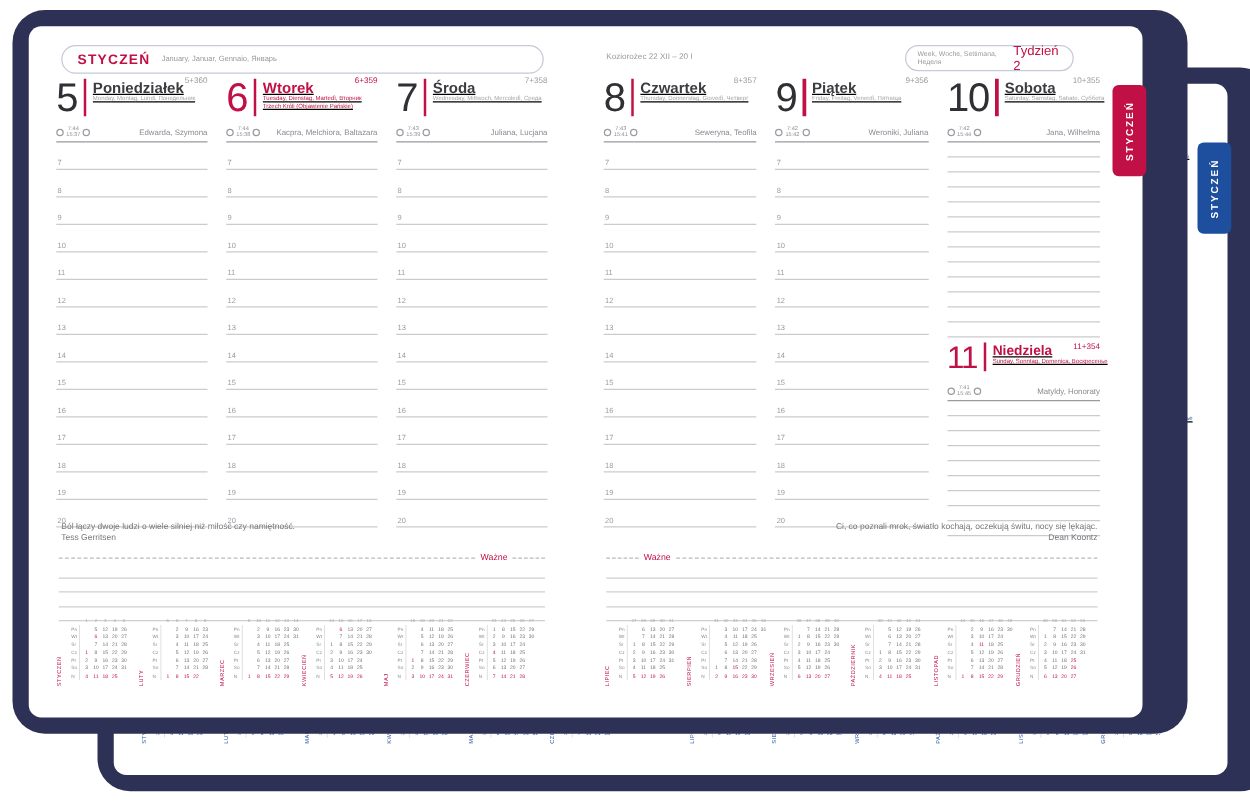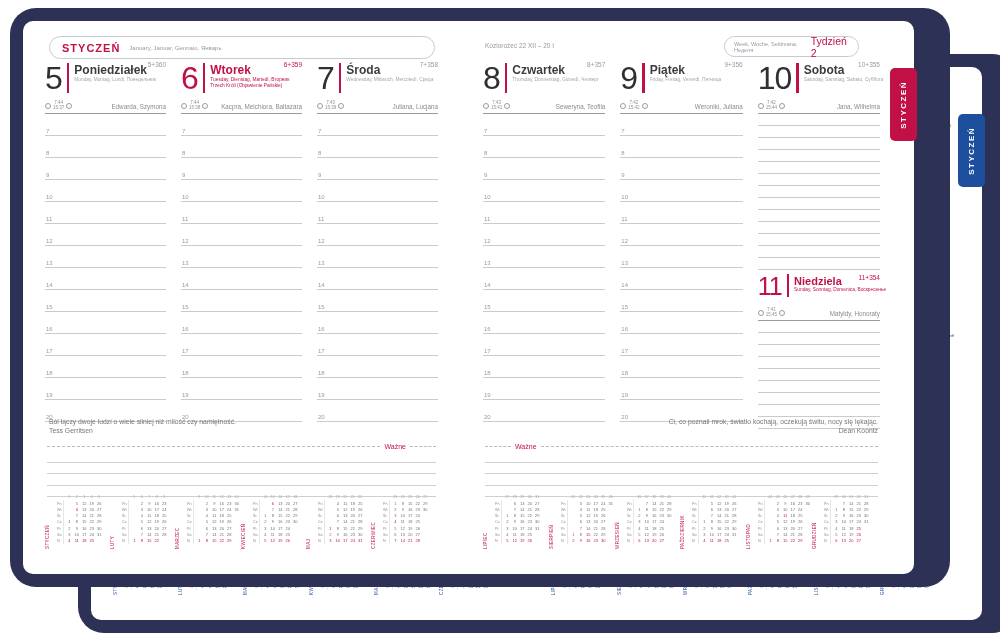--- a/index.html
+++ b/index.html
@@ -33,21 +33,21 @@
   .dayhead{position:relative;height:42px;}
   .dayhead.sm{height:36px;}
   .doy{position:absolute;right:0;top:4px;font-size:6.5px;color:#9a9aa0;}
   .red .doy,.doy.acc{color:var(--accent);}
   .dhrow{display:flex;align-items:flex-start;padding-top:6px;}
   .dayhead.sm .dhrow{padding-top:4px;}
   .num{font-size:32px;line-height:30px;font-weight:300;letter-spacing:-1px;color:#2f2f34;margin-right:5px;}
   .dayhead.sm .num{font-size:25px;line-height:24px;}
   .bar{width:2.5px;height:30px;background:var(--accent);margin-right:5px;flex:none;}
   .dayhead.sm .bar{height:23px;}
-  .dnames{padding-top:1px;min-width:0;}
+  .dnames{padding-top:1px;min-width:0;text-decoration:underline;}
   .dayname{font-size:12px;font-weight:600;color:#3c3c40;line-height:13px;white-space:nowrap;}
   .dayhead.sm .dayname{font-size:11px;line-height:12px;}
   .dtrans,.dholiday{font-size:4.8px;color:#a6a6ab;line-height:6px;white-space:nowrap;}
   .dholiday{color:var(--accent);}
   .red .num,.red .dayname,.red .dtrans{color:var(--accent);}
   .sunrow{height:14px;display:flex;align-items:center;gap:2px;border-bottom:1px solid #9a9aa0;}
   .circ{width:4px;height:4px;border:0.7px solid #9a9aa0;border-radius:50%;flex:none;}
   .stimes{text-align:center;font-size:4.5px;color:#909095;line-height:4.8px;}
   .spacer{flex:1;}
   .namedays{font-size:6.3px;color:#8b8b90;white-space:nowrap;}

